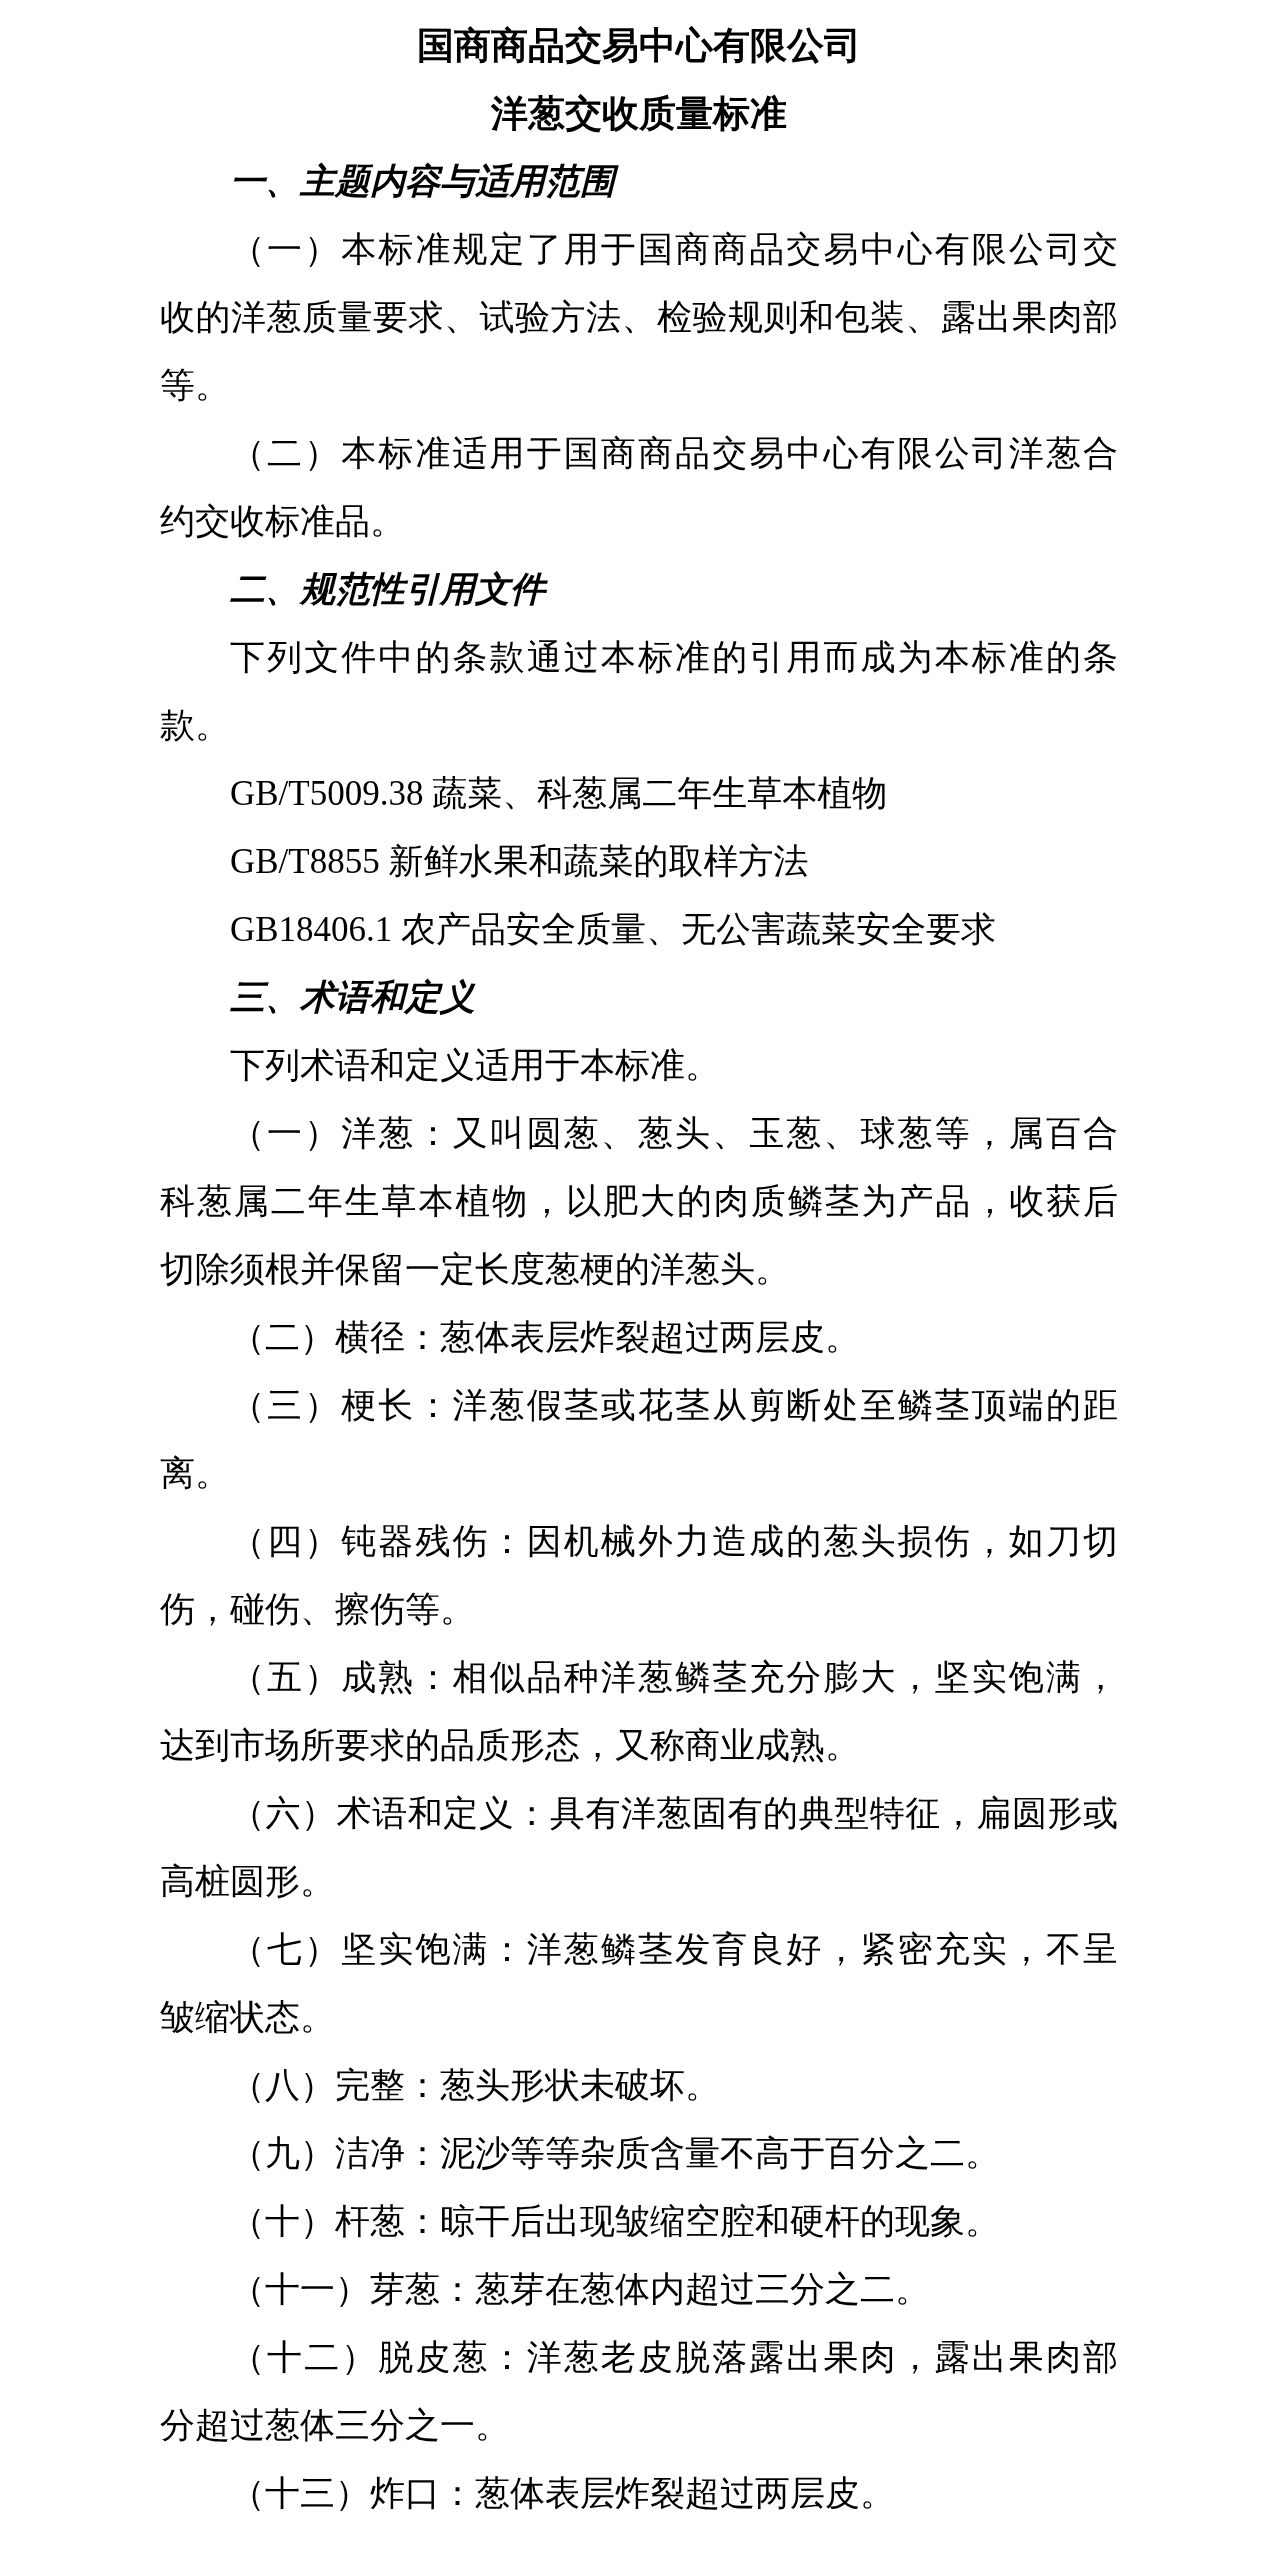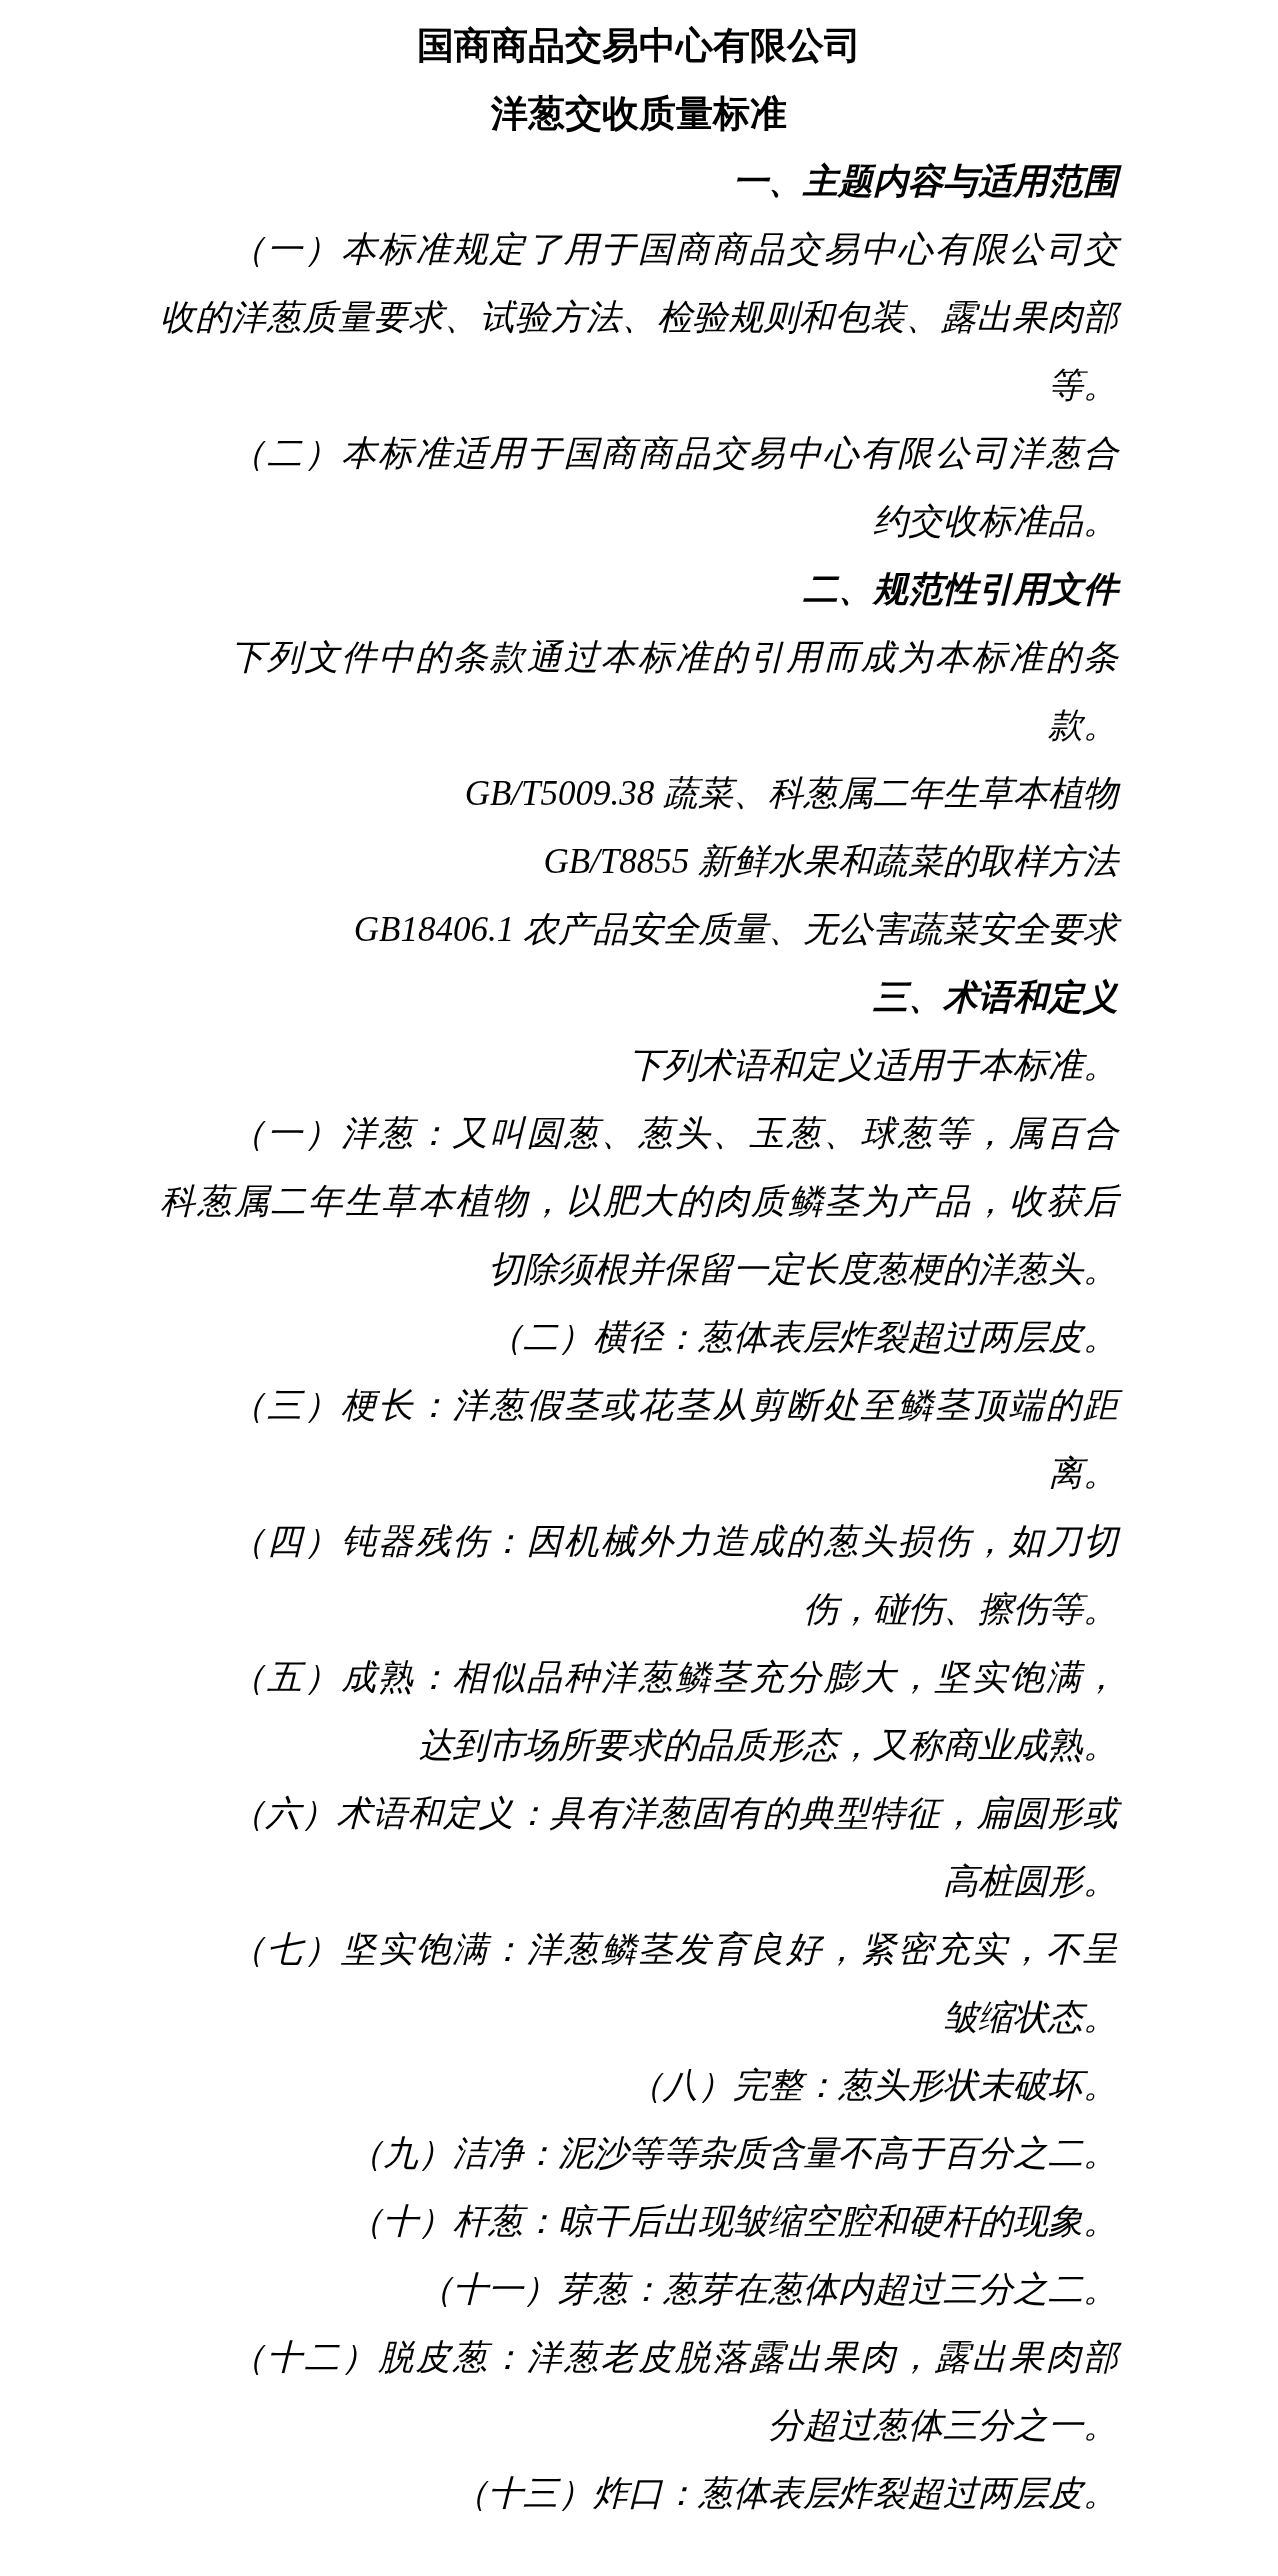--- a/index.html
+++ b/index.html
@@ -17,39 +17,37 @@
     height: 100%;
     box-sizing: border-box;
     padding: 12px 160px 0 160px;
     color: #000000;
   }
   .line {
     height: 68px;
     line-height: 68px;
     font-size: 35px;
     font-family: "Liberation Serif", "DejaVu Serif", serif;
-    text-align: right;
   }
   
   .t-title {
     text-align: center;
     font-weight: bold;
     font-style: normal;
     font-size: 37px;
     font-family: "Liberation Sans", "DejaVu Sans", sans-serif;
   }
   
   .t-heading {
     font-weight: bold;
     font-style: italic;
     padding-left: 70px;
   }
   
   .t-indent-j, .t-indent-l, .t-cont-j, .t-cont-l {
-    font-style: italic;
   }
   .t-indent-j, .t-indent-l {
     padding-left: 70px; 
   }
   .t-indent-j, .t-cont-j {
     text-align: justify;
     -moz-text-align-last: justify;
     text-align-last: justify; 
   }
 </style>

